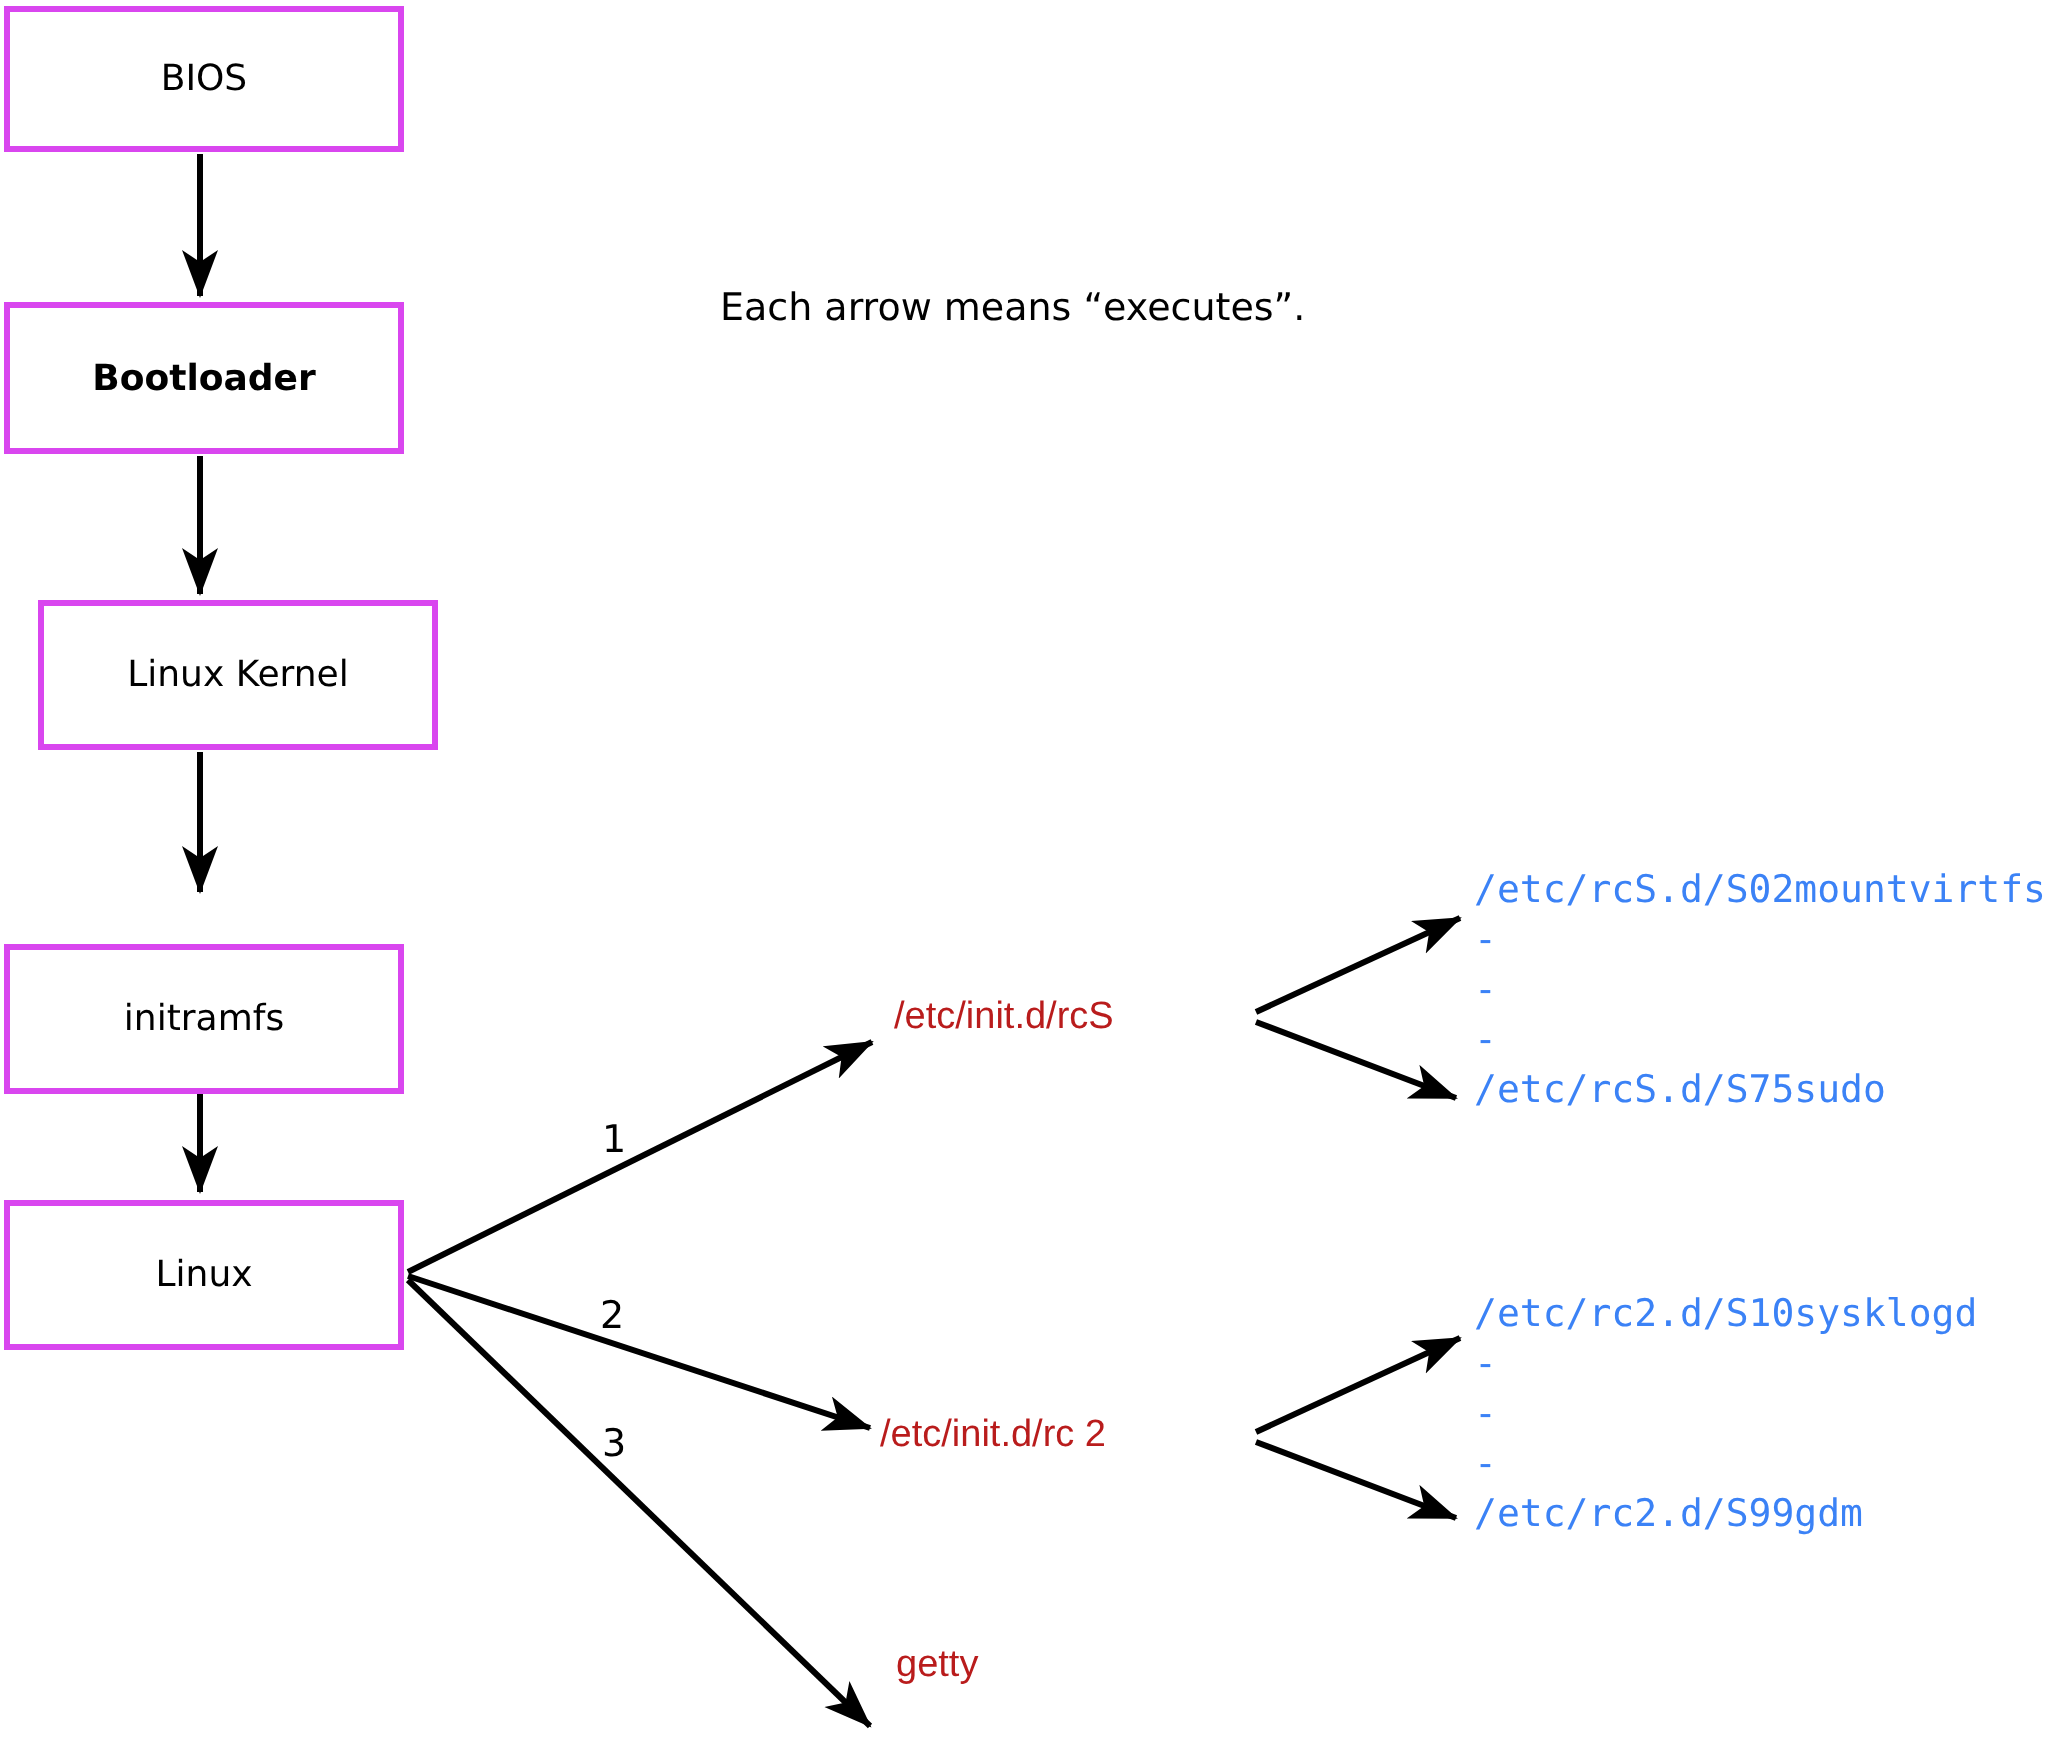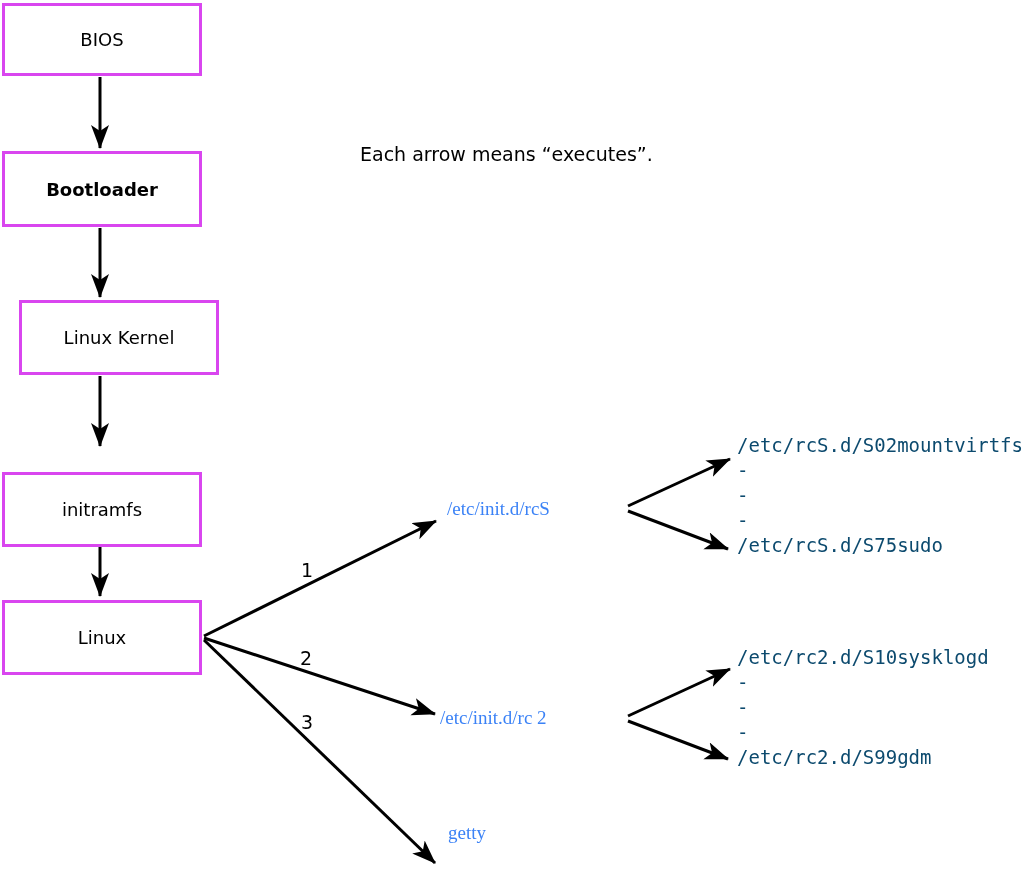--- a/index.html
+++ b/index.html
@@ -43,32 +43,32 @@
     margin-top: 40px;
   }
   .arrow-num {
     position: absolute;
     transform: translate(-50%, -50%);
     font-size: 19px;
     color: #000000;
   }
   .mono {
     position: absolute;
-    font-family: Liberation Serif, serif;
+    font-family: Liberation Sans, sans-serif;
     font-size: 19px;
     line-height: 22px;
-    color: #3b82f6;
+    color: #b91c1c;
     white-space: nowrap;
   }
   .script-col {
     position: absolute;
     font-family: "DejaVu Sans Mono", "Liberation Mono", monospace;
     font-size: 19px;
     line-height: 25px;
-    color: #0c4a6e;
+    color: #3b82f6;
     white-space: nowrap;
   }
 </style>
 </head>
 <body>
 
 <div id="diagram">
 
   <svg id="arrows" viewBox="0 0 1024 875" xmlns="http://www.w3.org/2000/svg">
     <defs>

